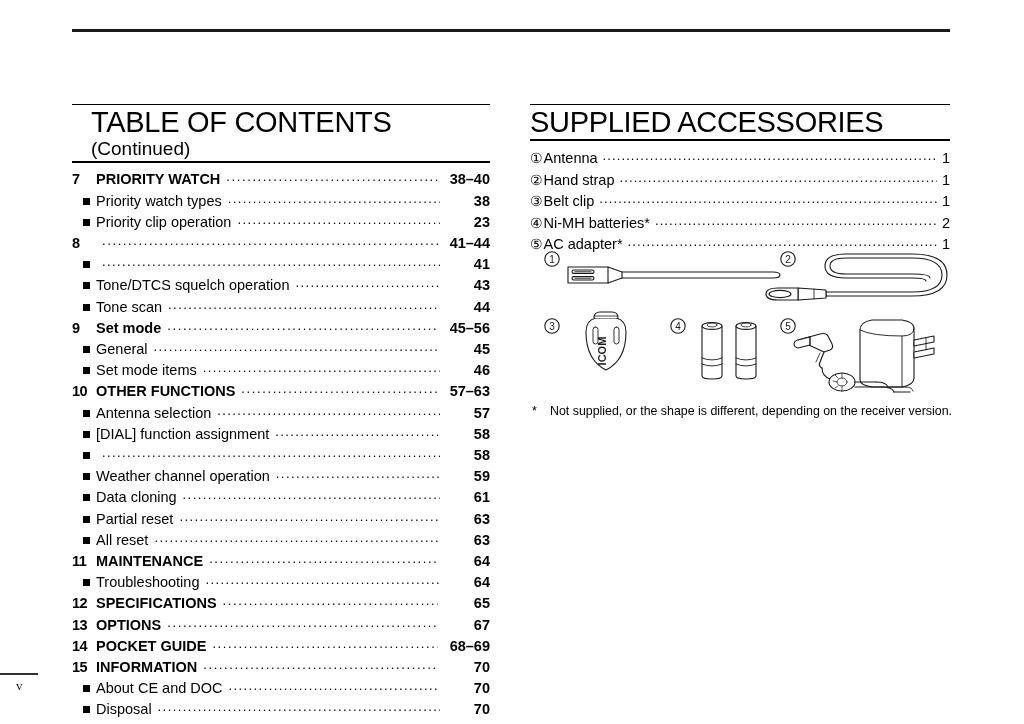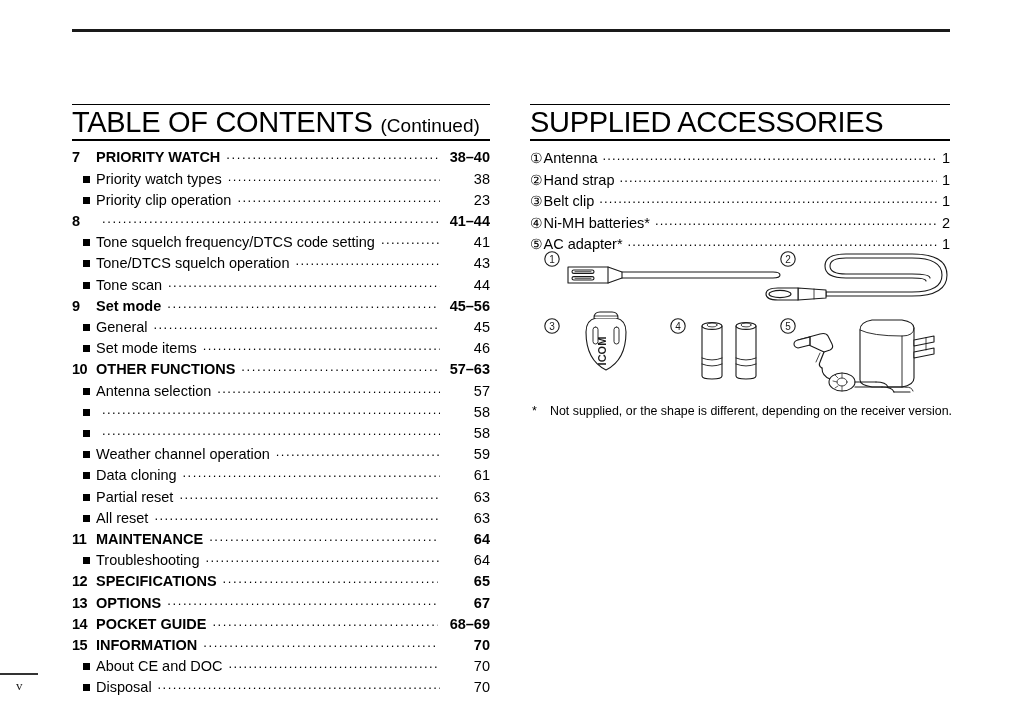--- a/index.html
+++ b/index.html
@@ -58,31 +58,32 @@
   .sec-head {
     position: relative;
     border-top: 1px solid #000;
     padding-top: 2px;
   }
   .sec-head .head-inner {
     display: flex;
     align-items: baseline;
     border-bottom: 2px solid #000;
     padding-bottom: 1px;
+    flex-direction: column;
   }
   .sec-head .h-main {
     font-size: 29px;
     letter-spacing: -0.3px;
     line-height: 1.08;
     font-weight: 400;
     white-space: nowrap;
   }
   .sec-head .h-sub {
     font-size: 19px;
-    margin-left: 8px;
+    margin-left: 19px;
     white-space: nowrap;
   }
 
   
   .toc {
     margin-top: 6px;
   }
   .toc-row {
     display: flex;
     align-items: baseline;
@@ -135,21 +136,21 @@
   }
   .toc-row.chapter .lead {
     letter-spacing: 1.6px;
   }
   .toc-row .pg {
     flex: 0 0 auto;
     text-align: right;
     min-width: 20px;
   }
   .toc-row.sub .pg {
-    font-weight: normal;
+    font-weight: bold;
     min-width: 46px;
   }
   .toc-row.chapter .pg {
     min-width: 48px;
   }
 
   
   .acc-list { margin-top: 7px; }
   .acc-row {
     display: flex;
@@ -242,21 +243,20 @@
         </div>
         <div class="toc-row chapter">
           <span class="num">8</span>
           <span class="lead">..........................................................................................</span>
           <span class="pg">41–44</span>
         </div>
         <div class="toc-row sub">
           <span class="bullet-cell">
             <span class="sq"></span>
           </span>
-          <span class="title">Tone squelch frequency/DTCS code setting</span>
           <span class="lead">..........................................................................................</span>
           <span class="pg">41</span>
         </div>
         <div class="toc-row sub">
           <span class="bullet-cell">
             <span class="sq"></span>
           </span>
           <span class="title">Tone/DTCS squelch operation</span>
           <span class="lead">..........................................................................................</span>
           <span class="pg">43</span>
@@ -302,20 +302,21 @@
             <span class="sq"></span>
           </span>
           <span class="title">Antenna selection</span>
           <span class="lead">..........................................................................................</span>
           <span class="pg">57</span>
         </div>
         <div class="toc-row sub">
           <span class="bullet-cell">
             <span class="sq"></span>
           </span>
+          <span class="title">[DIAL] function assignment</span>
           <span class="lead">..........................................................................................</span>
           <span class="pg">58</span>
         </div>
         <div class="toc-row sub">
           <span class="bullet-cell">
             <span class="sq"></span>
           </span>
           <span class="lead">..........................................................................................</span>
           <span class="pg">58</span>
         </div>

